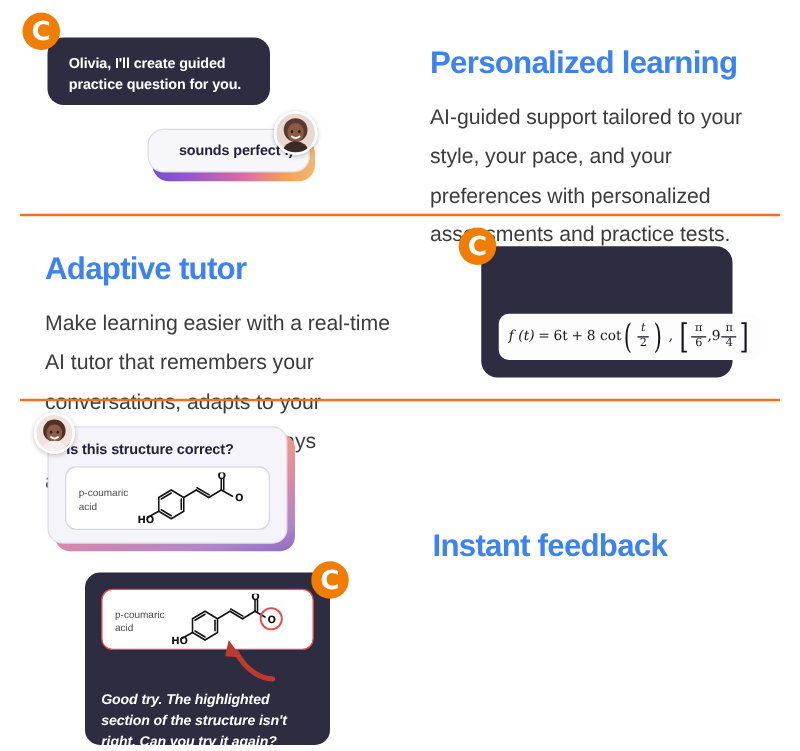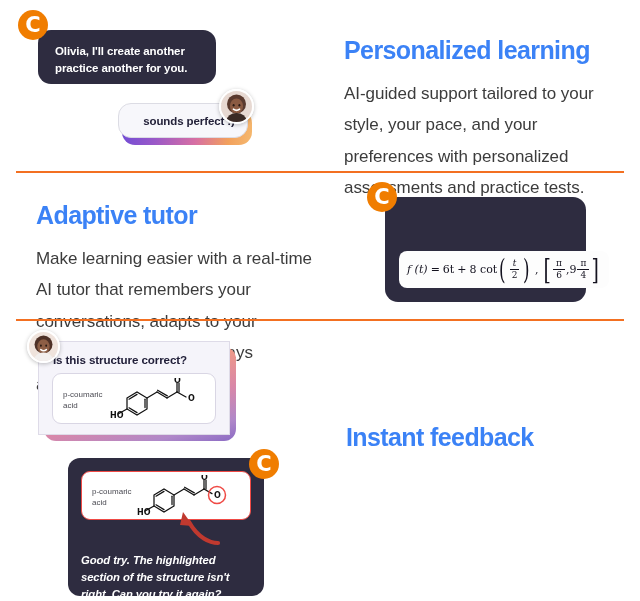--- a/index.html
+++ b/index.html
@@ -90,21 +90,21 @@
 
   
   .struct-wrap { position: absolute; z-index: 4; }
   .struct-shadow {
     position: absolute; left: 6px; top: 6px; right: -6px; bottom: -6px;
     border-radius: 12px;
     background: linear-gradient(165deg,#f6a960 0%,#ef9a86 35%,#d987a8 62%,#b088c9 85%,#8b6bc4 100%);
   }
   .struct-card {
     position: relative; width: 100%; height: 100%;
-    background: #f5f4fa; border: 1px solid #dedbe8; border-radius: 0;
+    background: #f5f4fa; border: 1px solid #dedbe8; border-radius: 12px;
   }
   .struct-q {
     position: absolute; left: 14px; top: 11px;
     font-size: 11.6px; font-weight: bold; color: #22203a; letter-spacing: -0.1px;
   }
   .mol-box {
     position: absolute; background: #fff; border: 1px solid #d9d6e4;
     border-radius: 9px;
   }
   .mol-box.flag { border: 1.6px solid #ef4a45; }
@@ -126,21 +126,21 @@
 
 <div class="page">
 
   <div>
 
     <div class="badge" style="left:18px; top:10px;">
         <span>C</span>
       </div>
 
     <div class="bubble-dark" style="left:38px; top:30px; width:178px; height:54px;">
-      <div class="msg" style="position:absolute; left:17px; top:13px; width:148px;">Olivia, I'll create another practice another for you.</div>
+      <div class="msg" style="position:absolute; left:17px; top:13px; width:148px;">Olivia, I'll create guided practice question for you.</div>
     </div>
 
     <div class="avatar" style="left:219px; top:89px; width:35px; height:35px;">
       <svg width="31" height="31" viewBox="0 0 31 31" aria-hidden="true">
         <rect width="31" height="31" fill="#e7d9d2"></rect>
         <circle cx="15.5" cy="13" r="9.5" fill="#5a3a2e"></circle>
         <ellipse cx="15.5" cy="15" rx="6.6" ry="7.6" fill="#8a5a42"></ellipse>
         <ellipse cx="15.5" cy="30" rx="10" ry="8" fill="#3b2b26"></ellipse>
         <ellipse cx="12.6" cy="14.2" rx="1" ry="1.2" fill="#2a1a14"></ellipse>
         <ellipse cx="18.4" cy="14.2" rx="1" ry="1.2" fill="#2a1a14"></ellipse>

